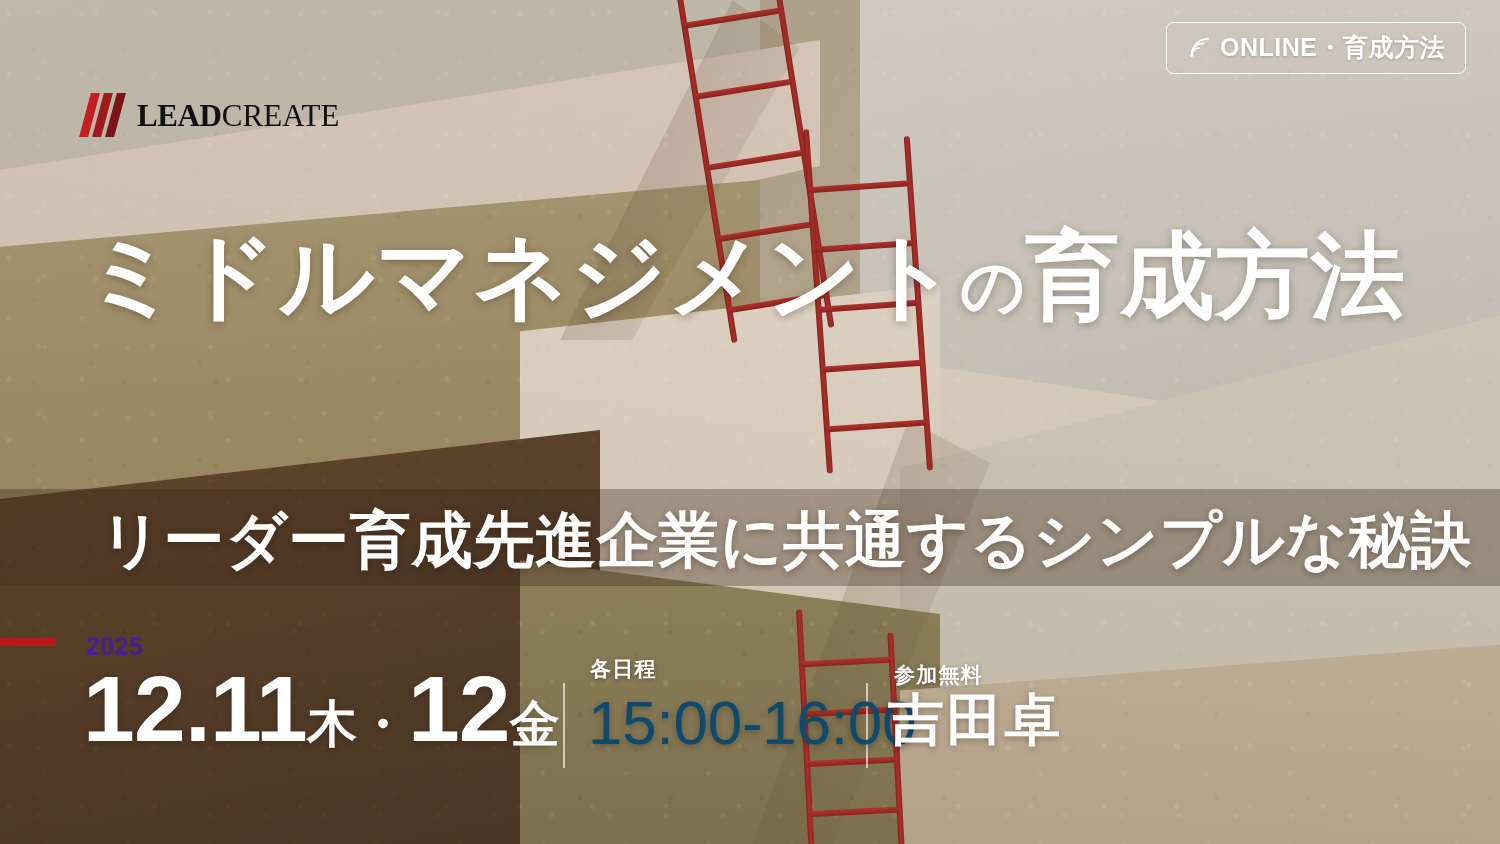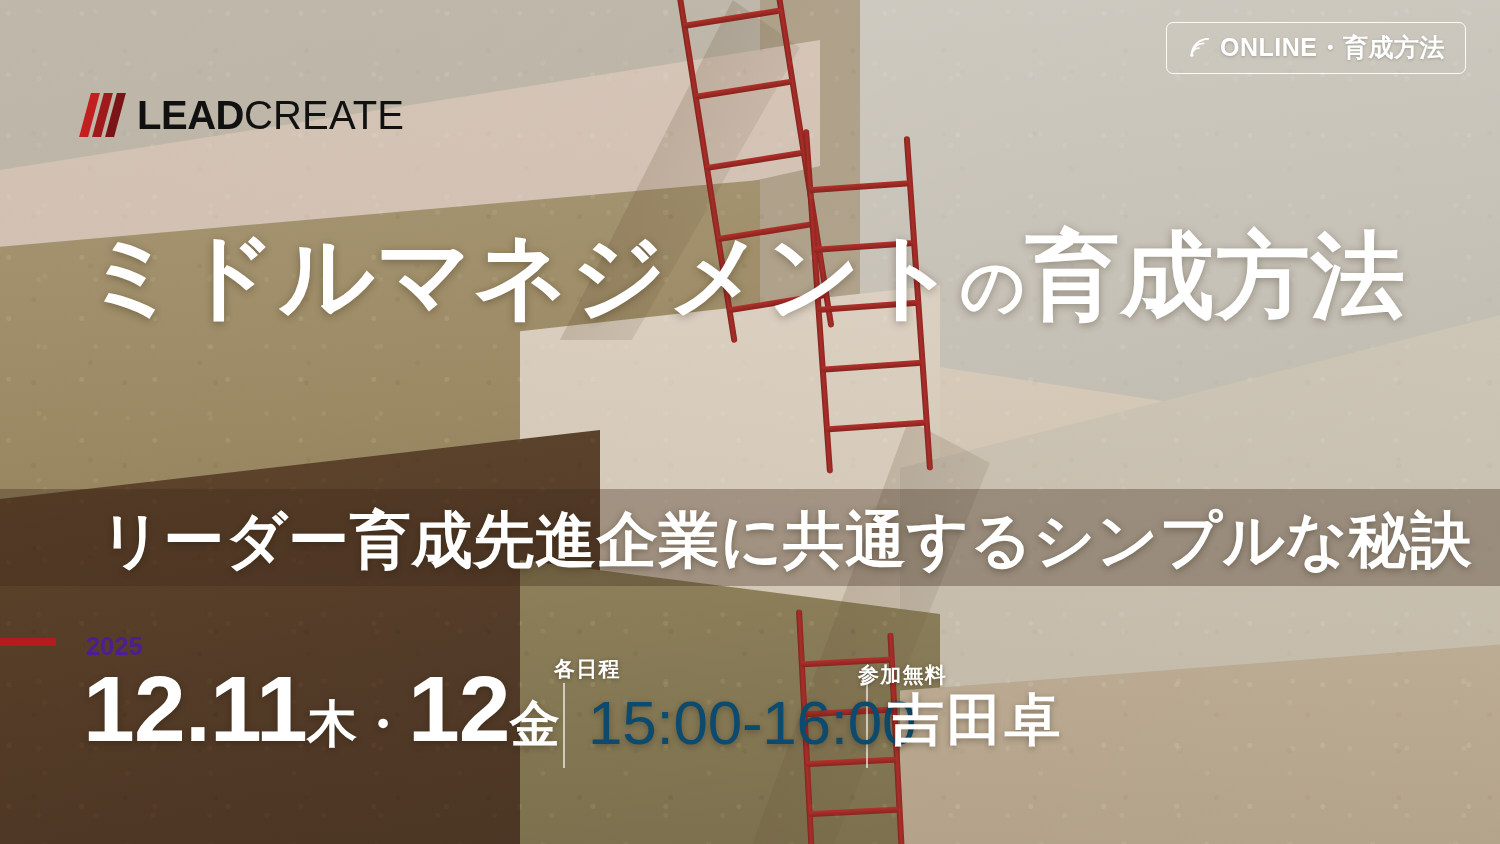--- a/index.html
+++ b/index.html
@@ -162,21 +162,21 @@
   }
   .badge .wifi { width:24px; height:22px; display:block; }
 
   
   .logo { position:absolute; left:85px; top:93px; display:flex; align-items:center; gap:17px; }
   .slashes { display:flex; gap:4px; }
   .slashes i { display:block; width:9px; height:44px; transform:skewX(-15deg); }
   .slashes i:nth-child(1){ background:#c21f20; }
   .slashes i:nth-child(2){ background:#9e1a1b; }
   .slashes i:nth-child(3){ background:#7b1416; }
-  .logo-word { font-size:40px; letter-spacing:-.012em; line-height:1; white-space:nowrap; color:#111; }
+  .logo-word { font-size:31px; letter-spacing:-.012em; line-height:1; white-space:nowrap; color:#111;font-family:Liberation Serif, serif; }
   .logo-word .lw-bold { font-weight:700; }
   .logo-word .lw-thin { font-weight:400; letter-spacing:.004em; }
 
   
   .headline { position:absolute; left:84px; top:216px; color:#fff;
               text-shadow:0 2px 9px rgba(40,25,10,.33); }
   .hl-1 { font-size:94px; font-weight:700; line-height:1.14; letter-spacing:.012em; white-space:nowrap; }
   .hl-2 { font-size:94px; font-weight:700; line-height:1.14; letter-spacing:.012em; white-space:nowrap; margin-top:6px; }
   .hl-2 .small { font-size:64px; letter-spacing:0; }
 
@@ -195,21 +195,21 @@
   .f-date { position:absolute; left:83px; top:663px; color:#fff;
             font-size:93px; font-weight:700; line-height:1; letter-spacing:-.008em; white-space:nowrap;
             text-shadow:0 2px 7px rgba(30,18,8,.30); }
   .f-date .dow { font-size:50px; font-weight:700; letter-spacing:.01em; }
 
   .divider { position:absolute; width:1.6px; background:rgba(255,255,255,.62); }
   .div-1 { left:563px; top:683px; height:85px; }
   .div-2 { left:866px; top:683px; height:85px; }
 
   .lbl { position:absolute; color:#fff; font-size:21px; font-weight:700; letter-spacing:.06em;
-         text-shadow:0 1px 4px rgba(30,18,8,.42); }
+         text-shadow:0 1px 4px rgba(30,18,8,.42);margin-left:36px; }
   .lbl-nittei  { left:554px; top:655px; }
   .lbl-speaker { left:858px; top:661px; }
 
   .f-time { position:absolute; left:588px; top:692px; color:#0c4a6e;
             font-size:62px; font-weight:400; line-height:1; letter-spacing:-.004em; white-space:nowrap;
             text-shadow:0 2px 6px rgba(30,18,8,.32);text-align:right; }
 
   .f-name { position:absolute; left:888px; top:692px; color:#fff;
             font-size:56px; font-weight:700; line-height:1; letter-spacing:.04em; white-space:nowrap;
             text-shadow:0 2px 6px rgba(30,18,8,.32); }

